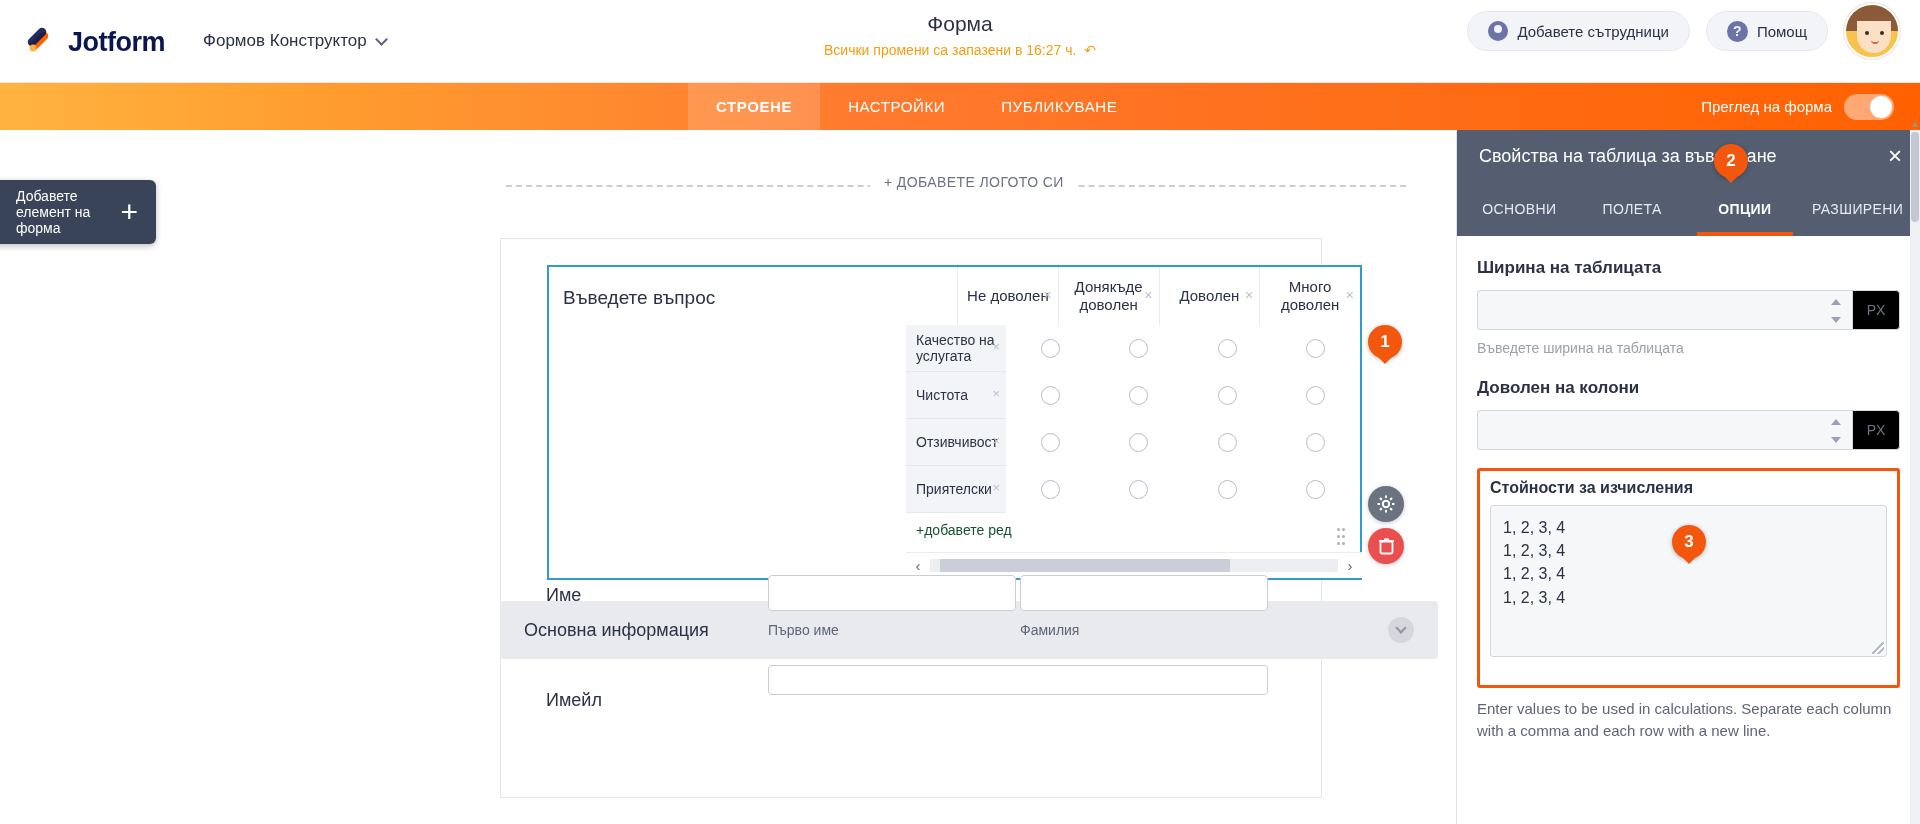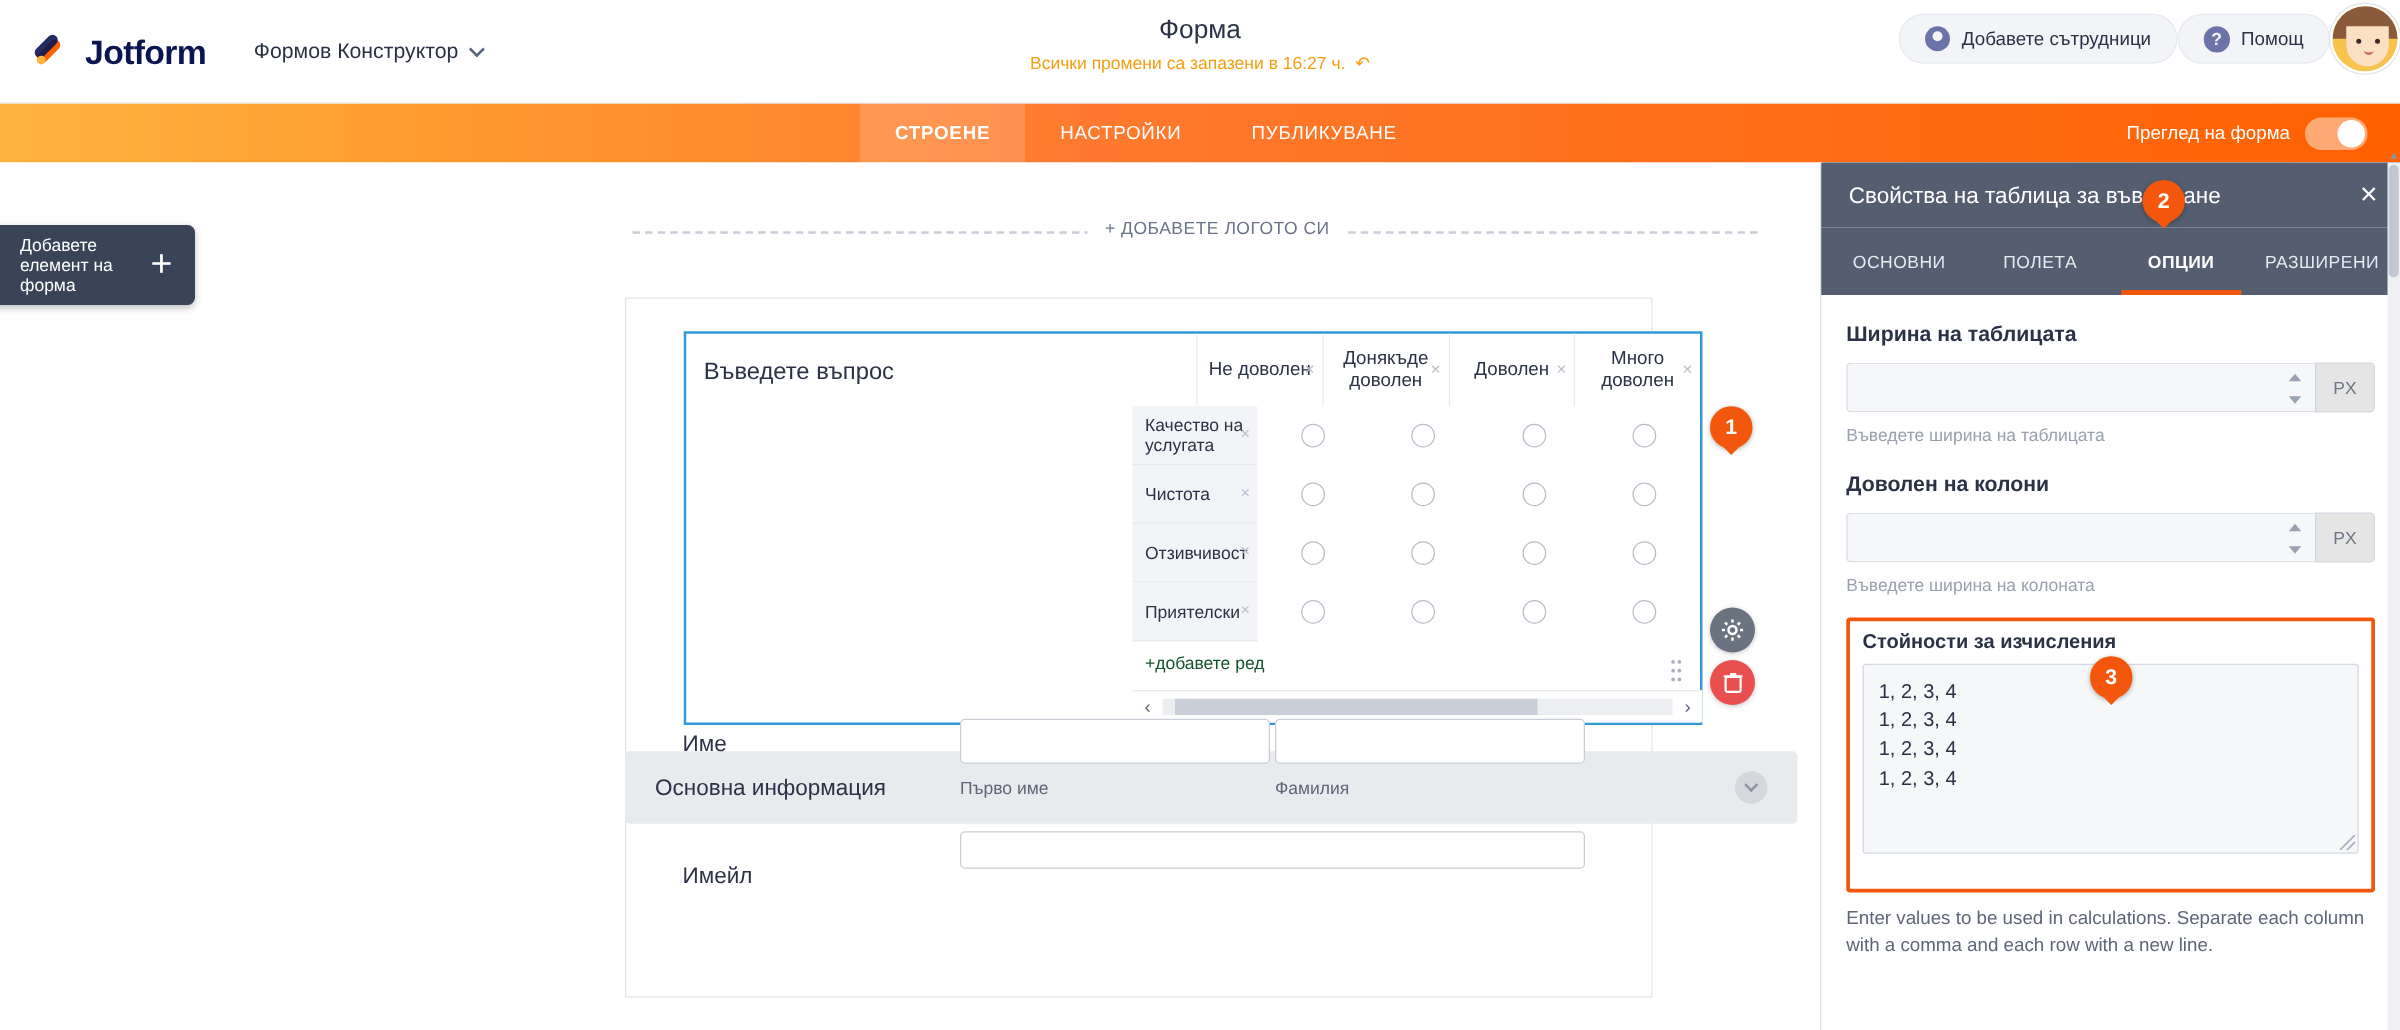--- a/index.html
+++ b/index.html
@@ -36,21 +36,21 @@
   .form-title-block {
     position: absolute; left: 0; right: 0; top: 12px;
     text-align: center; pointer-events: none;
   }
   .form-title { font-size: 21px; color: #2b3245; }
   .form-saved { font-size: 14px; color: #f59d0e; margin-top: 6px; }
   .undo-ico { display: inline-block; margin-left: 4px; }
 
   .topbar-right {
     position: absolute; right: 0; top: 0; height: 62px;
-    display: flex; align-items: center; 
+    display: flex; align-items: center; gap: 16px; padding-right: 20px;
   }
   .pill {
     display: flex; align-items: center; gap: 9px;
     height: 40px; padding: 0 20px; border-radius: 22px;
     background: #f3f4f8; color: #2b3245; font-size: 15px;
     border: 1px solid #e7e9f0; cursor: pointer;
   }
   .pill .ico-circ {
     width: 20px; height: 20px; border-radius: 50%;
     background: #6c73a8; display: inline-block; position: relative;
@@ -289,21 +289,21 @@
     align-items: center; cursor: pointer;
   }
   .spin i {
     width: 0; height: 0; border-left: 5px solid transparent;
     border-right: 5px solid transparent; display: block;
   }
   .spin i.up { border-bottom: 6px solid #9aa1b0; }
   .spin i.dn { border-top: 6px solid #9aa1b0; }
   .unit {
     width: 48px; height: 40px; border: 1px solid #d3d7df;
-    border-radius: 0 4px 4px 0; background: #e5e5e5; color: #6d7485;
+    border-radius: 0 4px 4px 0; background: #000000; color: #6d7485;
     font-size: 14px; display: flex; align-items: center; justify-content: center;
   }
   .p-hint { font-size: 14px; color: #9aa0ad; margin-top: 10px; }
 
   .calc-box {
     margin-top: 18px; border: 3px solid #f2570d; border-radius: 3px;
     padding: 8px 10px 28px 10px;
   }
   .calc-title { font-size: 16px; font-weight: bold; color: #2b3245; margin-bottom: 8px; }
   .calc-area {
@@ -618,21 +618,20 @@
       <div class="p-label" style="margin-top:22px;">Доволен на колони</div>
       <div class="num-row">
         <div class="num-input">
           <span class="spin">
               <i class="up"></i>
               <i class="dn"></i>
             </span>
         </div>
         <div class="unit">PX</div>
       </div>
-      <div class="p-hint">Въведете ширина на колоната</div>
 
       <div class="calc-box">
         <div class="calc-title">Стойности за изчисления</div>
         <div class="calc-area">
           <span id="calc-text" style="white-space:pre-line;">1, 2, 3, 4
 1, 2, 3, 4
 1, 2, 3, 4
 1, 2, 3, 4</span>
           <span class="resize"></span>
         </div>

